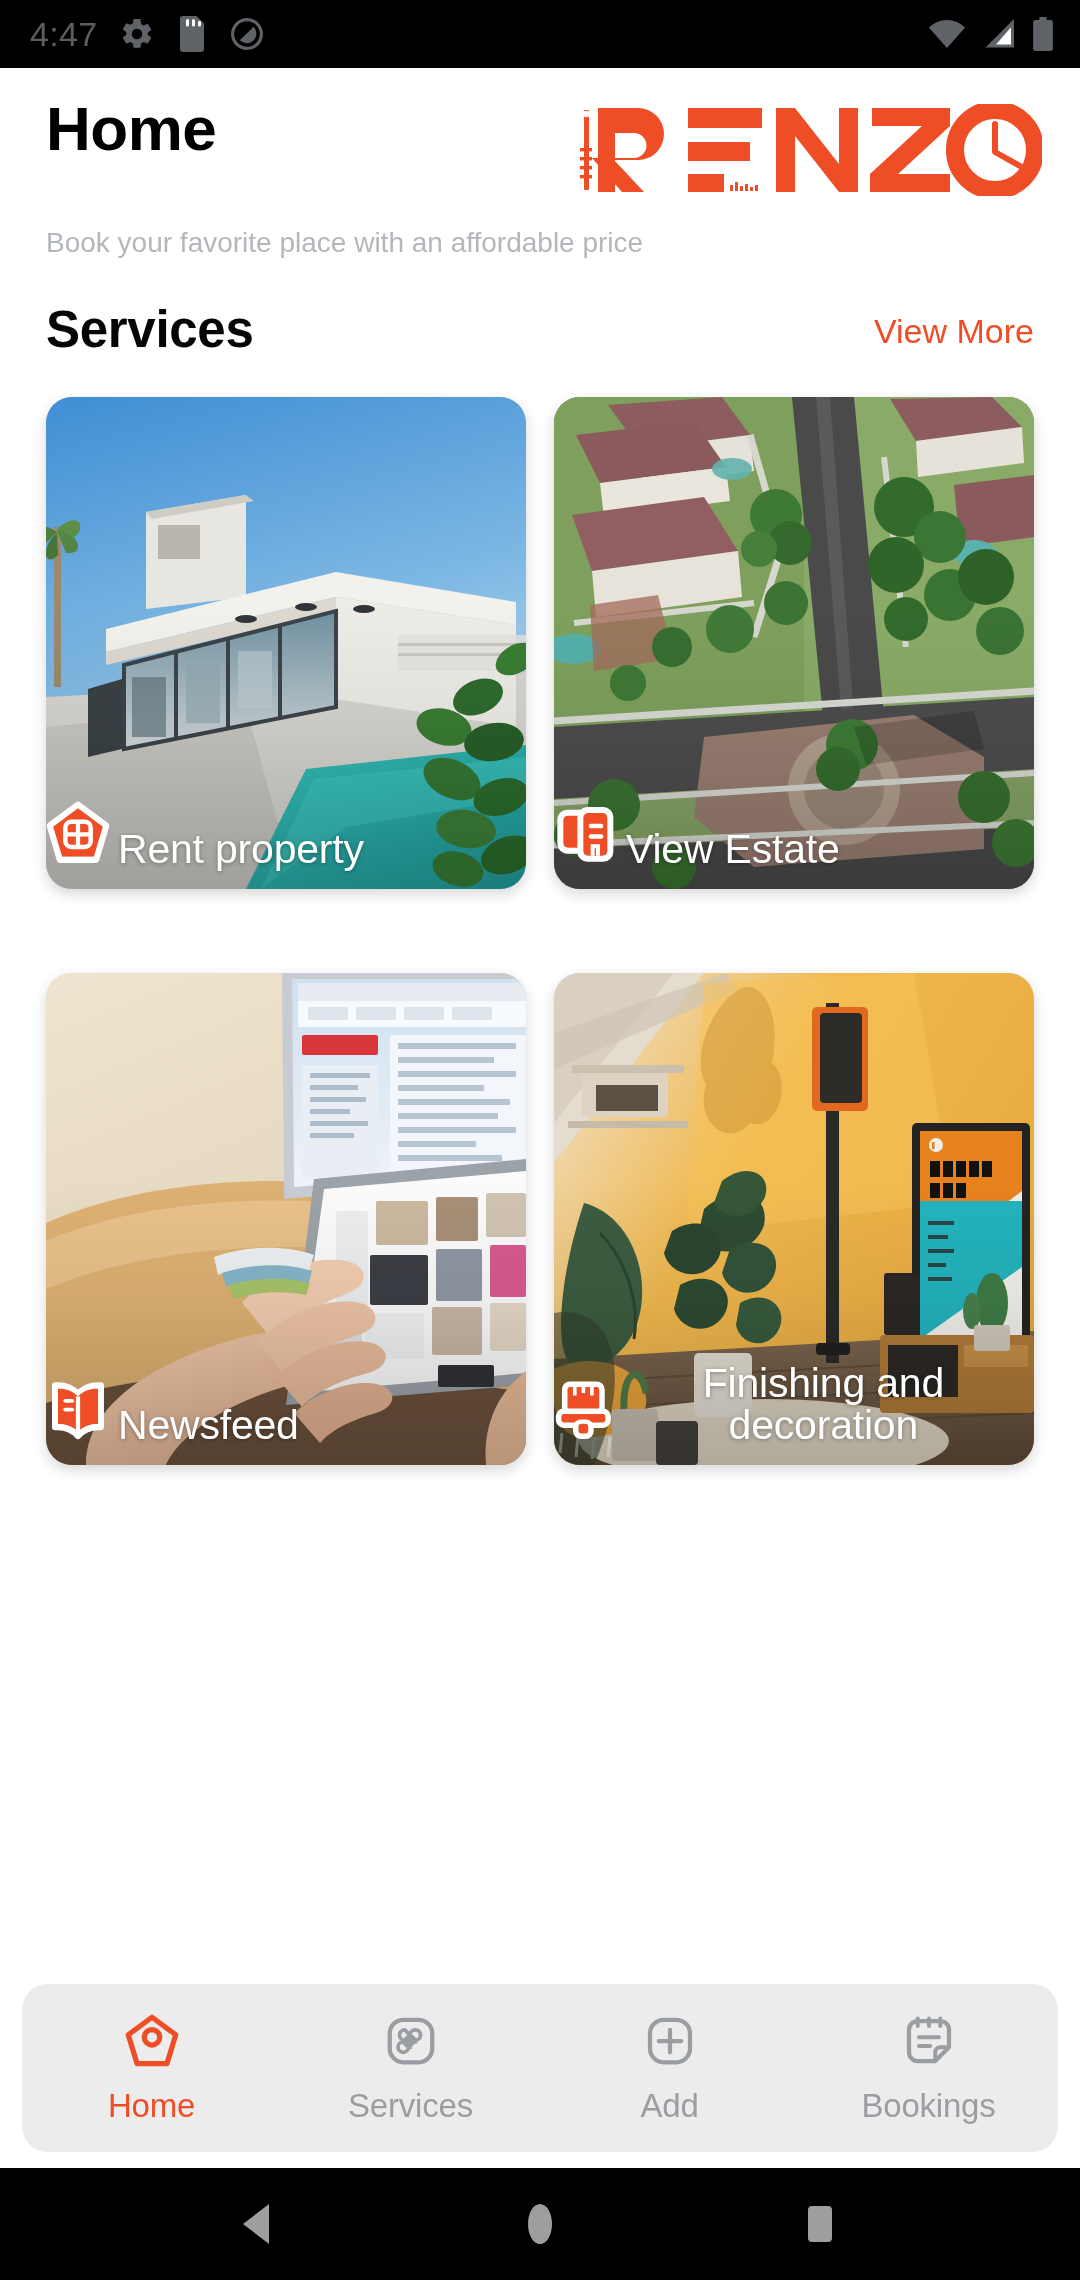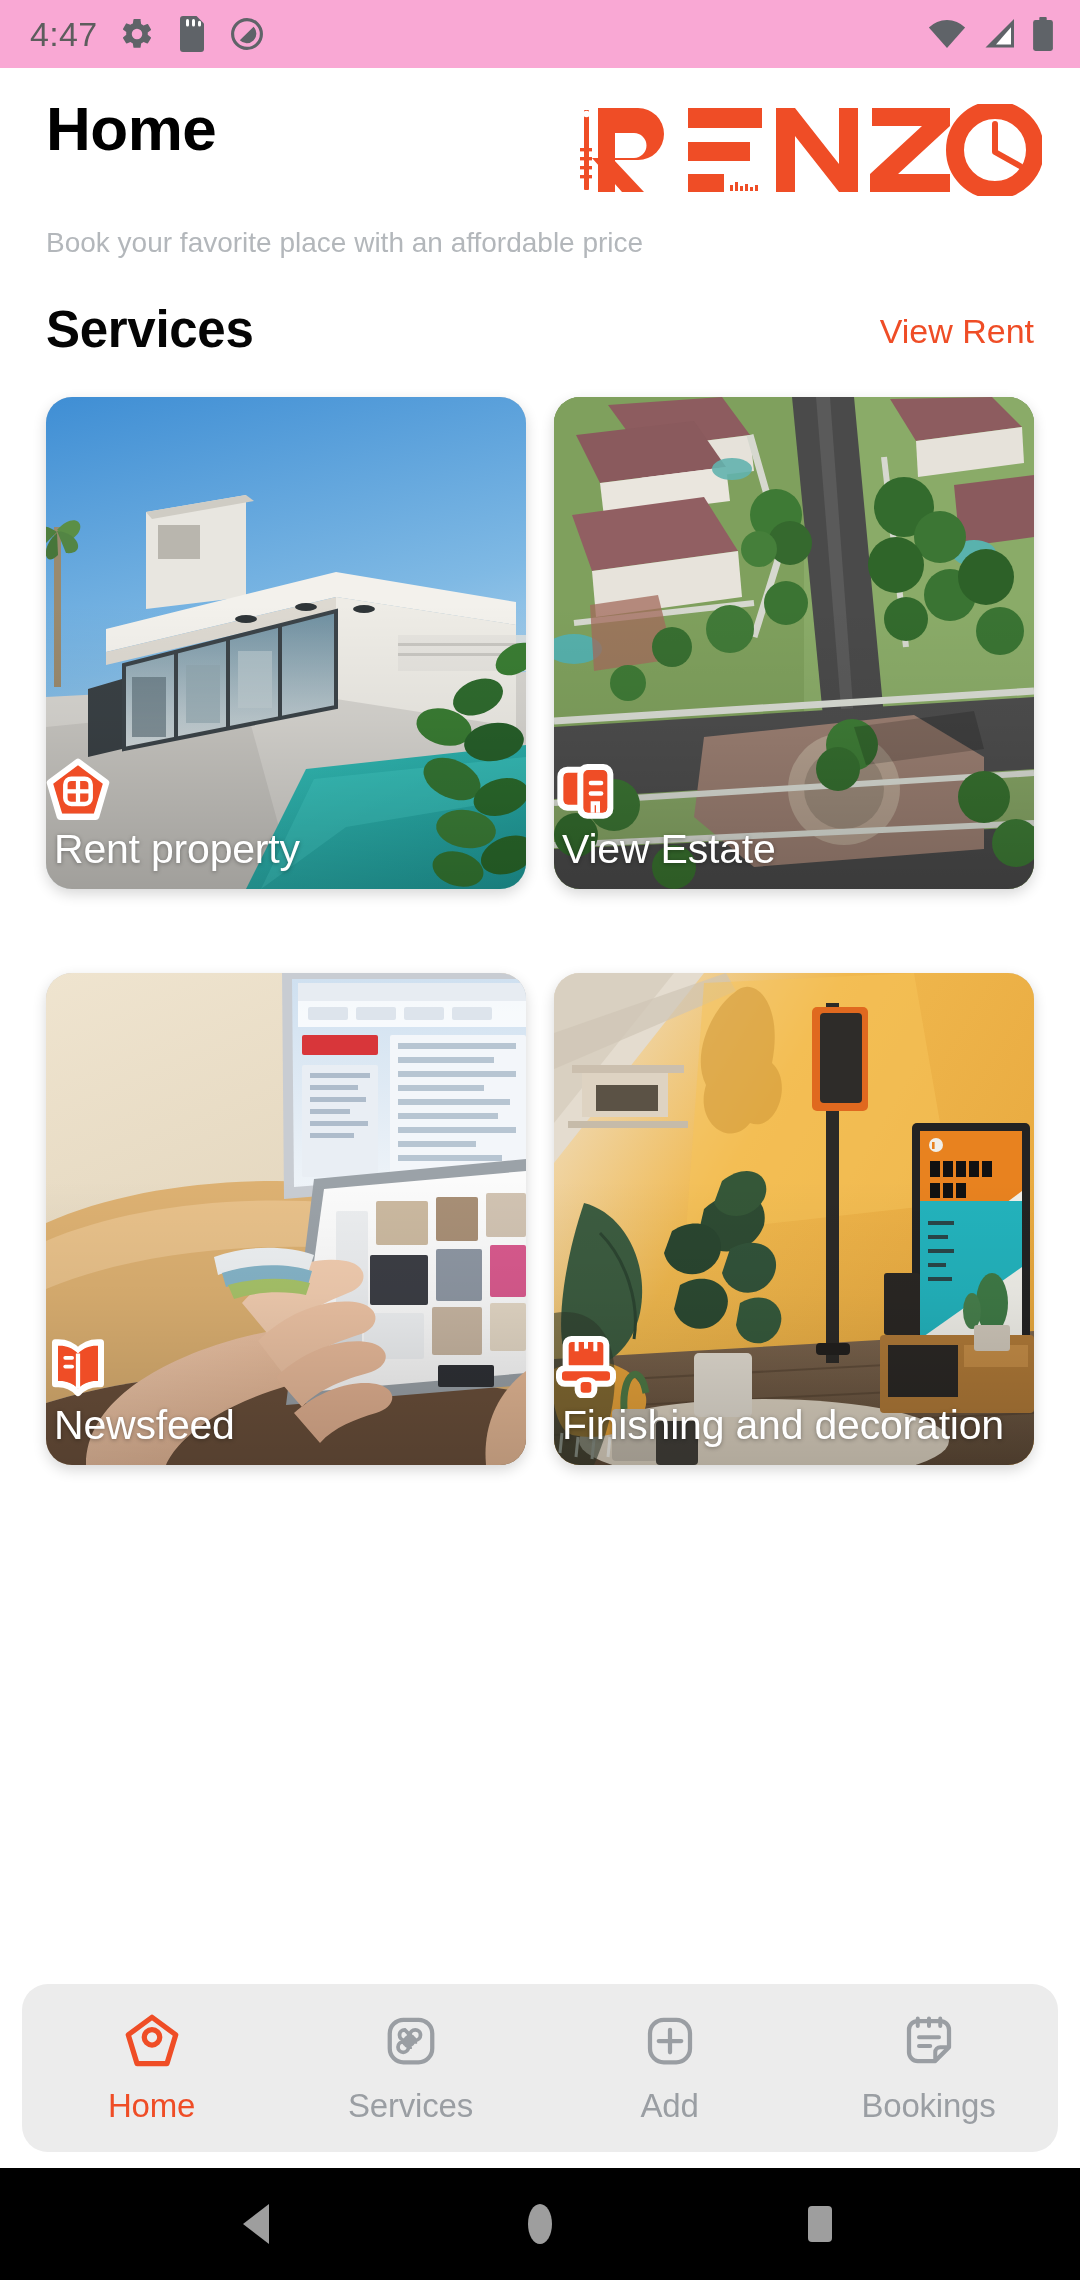--- a/index.html
+++ b/index.html
@@ -15,21 +15,21 @@
     width:1080px; height:2280px;
     background:#ffffff;
     display:flex; flex-direction:column;
   }
 
   
   .statusbar {
     height:68px; flex:0 0 68px;
     display:flex; align-items:center;
     padding:0 26px 0 30px;
-    background:#f9a8d4;
+    background:#000000;
   }
   .sb-left { display:flex; align-items:center; gap:22px; }
   .sb-time {
     font-size:34px; color:#5d5d5d; letter-spacing:0.3px;
     font-family:"Liberation Sans", sans-serif;
   }
   .sb-right { margin-left:auto; display:flex; align-items:center; gap:16px; }
   .sb-ico { display:block; }
 
   
@@ -78,21 +78,21 @@
     cursor:pointer;
     background:#cfcfcf;
   }
   .card-bg { position:absolute; inset:0; }
   .card-overlay {
     position:absolute; left:0; right:0; bottom:0; height:58%;
     background:linear-gradient(to bottom, rgba(0,0,0,0) 0%, rgba(0,0,0,0.05) 40%, rgba(0,0,0,0.20) 100%);
   }
   .card-inner {
     position:absolute; left:0; right:0; bottom:18px;
-    display:flex; flex-direction:column; align-items:flex-start;
+    display:flex; flex-direction:row; align-items:flex-end;
   }
   .card-icon { width:64px; height:64px; margin-bottom:6px; }
   .card-label {
     font-size:41px; color:#ffffff; text-align:center;
     line-height:1.03; letter-spacing:-0.2px;
     text-shadow:0 1px 4px rgba(0,0,0,0.35);
     padding:0 8px;
   }
 
   
@@ -204,21 +204,21 @@
           <path d="M415 20 L415 48 L440 62" fill="none" stroke="#ef4d26" stroke-width="6" stroke-linecap="round" stroke-linejoin="round"></path>
         </g>
       </svg>
     </div>
   </div>
 
   <div class="subtitle">Book your favorite place with an affordable price</div>
 
   <div class="section-head">
     <div class="section-title">Services</div>
-    <div class="view-more">View Rent</div>
+    <div class="view-more">View More</div>
   </div>
 
   <div class="grid">
 
     <div class="card">
       <svg class="card-bg" viewBox="0 0 480 492" preserveAspectRatio="xMidYMid slice">
         <defs>
           <linearGradient id="sky1" x1="0" y1="0" x2="0.25" y2="1">
             <stop offset="0" stop-color="#3f8ed4"></stop>
               <stop offset="0.55" stop-color="#7fb9e4"></stop>

